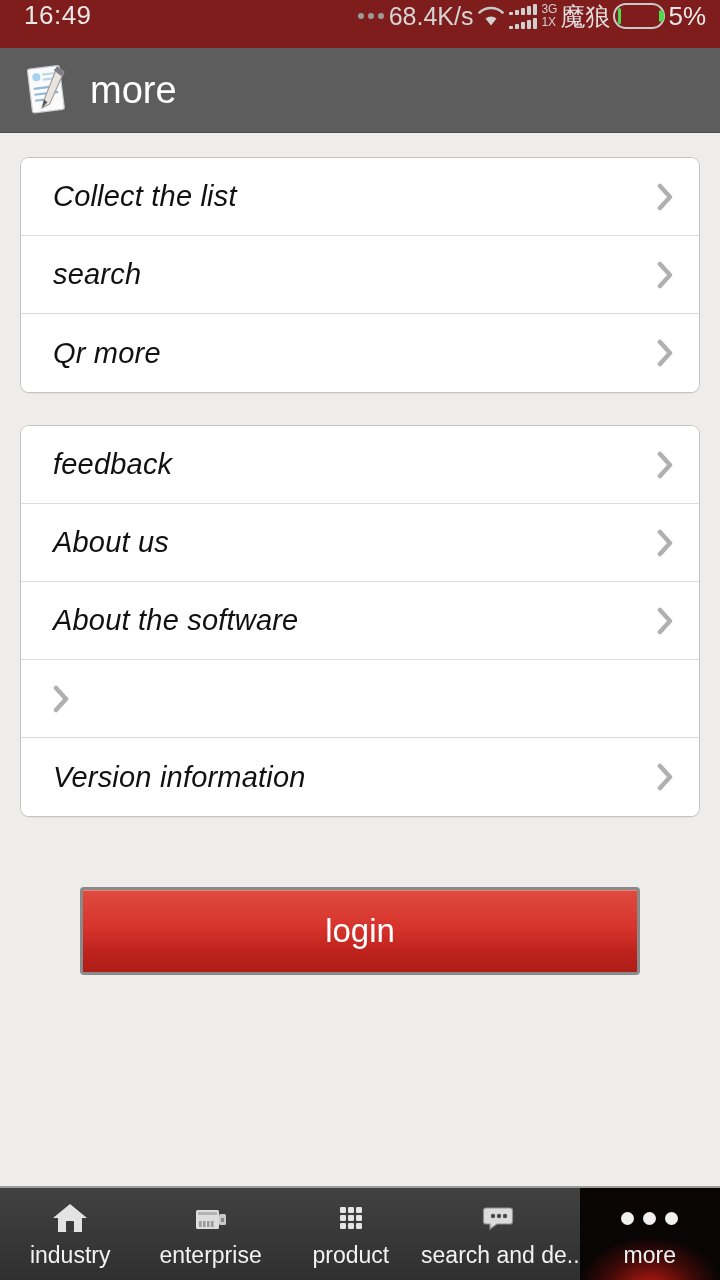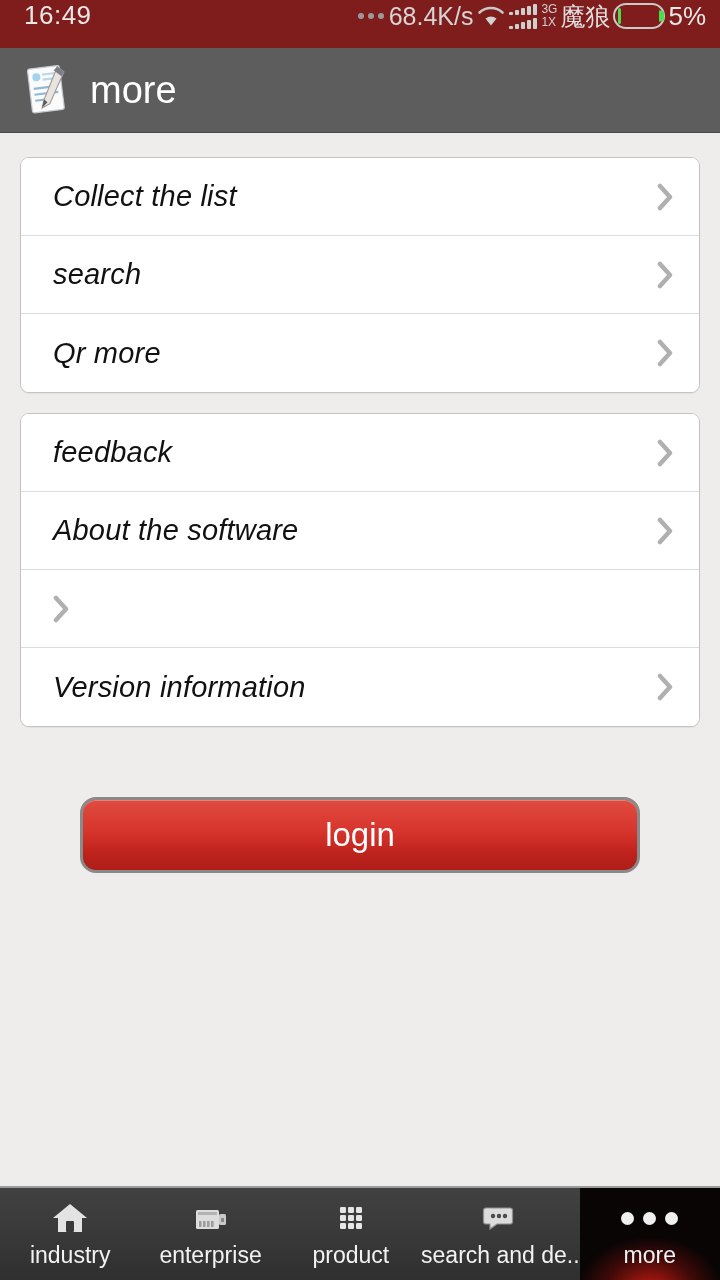--- a/index.html
+++ b/index.html
@@ -140,21 +140,21 @@
     padding: 24px 20px 0 20px;
   }
   .card {
     background: #ffffff;
     border: 1px solid #c3c3c3;
     border-radius: 9px;
     overflow: hidden;
     box-shadow: 0 1px 1px rgba(0,0,0,0.05);
     font-style: italic;
   }
-  #card-group-2 { margin-top: 20px; }
+  #card-group-2 { margin-top: 32px; }
 
   .list-row {
     height: 78px;
     display: flex;
     align-items: center;
     padding: 0 24px 0 32px;
     border-bottom: 1px solid #dcdcdc;
     background: #ffffff;
   }
   .list-row:last-child { border-bottom: none; }
@@ -170,22 +170,22 @@
     flex: none;
   }
 
   
   #login-wrap {
     padding: 70px 60px 0 60px;
   }
   #login-button {
     display: block;
     width: 100%;
-    height: 76px;
-    border-radius: 16px;
+    height: 88px;
+    border-radius: 4px;
     border: 3px solid #8a8a8a;
     background: linear-gradient(to bottom, #e04b40 0%, #d6342c 45%, #bf231d 75%, #ae1d18 100%);
     color: #ffffff;
     font-size: 33px;
     font-family: "Liberation Sans", sans-serif;
     cursor: pointer;
     box-shadow: inset 0 1px 0 rgba(255,255,255,0.30);
   }
 
   
@@ -347,20 +347,26 @@
 
   <div class="card" id="card-group-2">
 
     <div class="list-row">
       <span class="row-label">feedback</span>
       <svg class="chev" viewBox="0 0 18 30">
         <path d="M3 4 L13 15 L3 26" stroke="#b0b0b0" stroke-width="4.5" fill="none" stroke-linecap="round" stroke-linejoin="round"></path>
       </svg>
     </div>
 
+    <div class="list-row">
+      <span class="row-label">About us</span>
+      <svg class="chev" viewBox="0 0 18 30">
+        <path d="M3 4 L13 15 L3 26" stroke="#b0b0b0" stroke-width="4.5" fill="none" stroke-linecap="round" stroke-linejoin="round"></path>
+      </svg>
+    </div>
 
     <div class="list-row">
       <span class="row-label">About the software</span>
       <svg class="chev" viewBox="0 0 18 30">
         <path d="M3 4 L13 15 L3 26" stroke="#b0b0b0" stroke-width="4.5" fill="none" stroke-linecap="round" stroke-linejoin="round"></path>
       </svg>
     </div>
 
     <div class="list-row">
       <svg class="chev" viewBox="0 0 18 30">

